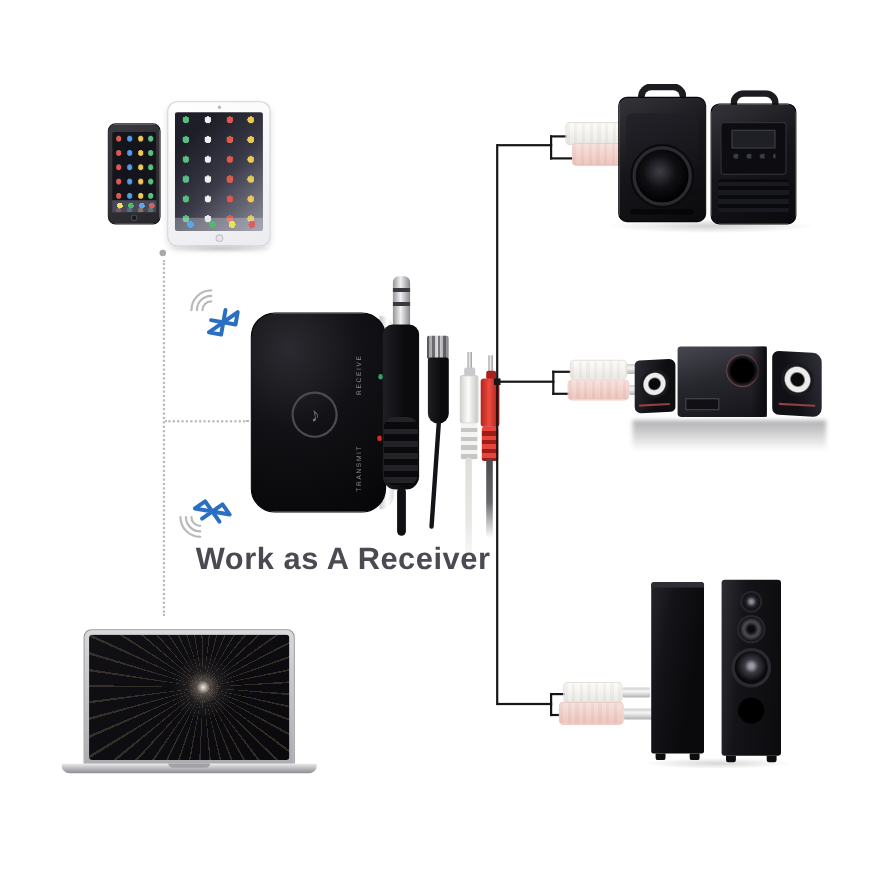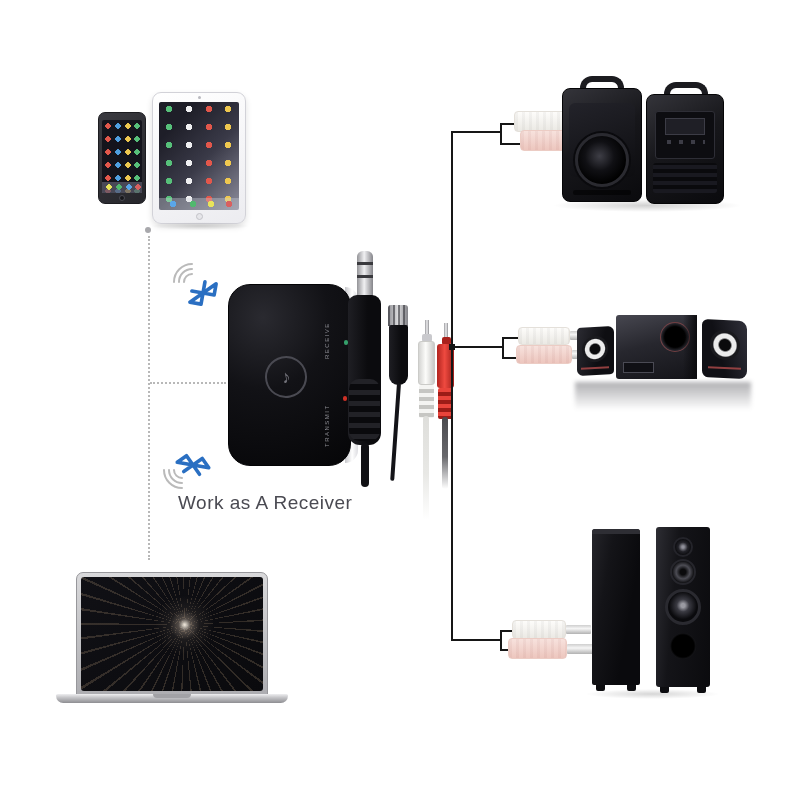--- a/index.html
+++ b/index.html
@@ -226,21 +226,21 @@
     background-image:
       radial-gradient(circle at 57% 42%,rgba(255,248,235,.95) 0%,rgba(212,192,172,.35) 5%,rgba(130,118,106,.14) 12%,transparent 24%),
       repeating-conic-gradient(from 118deg at 57% 42%,rgba(255,215,165,.16) 0deg 1.2deg,transparent 1.2deg 8deg),
       linear-gradient(135deg,#101015 0%,#0a0a0d 100%);}
   .lap-base{left:56px;top:694px;width:232px;height:9px;border-radius:2px 2px 8px 8px;
     background:linear-gradient(180deg,#eeeef0 0%,#c4c4c7 40%,#8e8e92 100%);}
   .lap-base::after{content:"";position:absolute;left:50%;top:0;width:38px;height:4px;margin-left:-19px;
     background:#a2a2a6;border-radius:0 0 4px 4px;}
 
   
-  .caption{left:178px;top:492px;font-size:19px;font-weight:400;color:#4a4a52;letter-spacing:.5px;}
+  .caption{left:178px;top:492px;font-size:28px;font-weight:700;color:#4a4a52;letter-spacing:.5px;}
 </style>
 </head>
 <body>
 
 <div id="canvas">
 
   <div class="abs iphone">
     <div class="iphone-screen"></div>
     <div class="iphone-dock"></div>
     <div class="iphone-home"></div>

